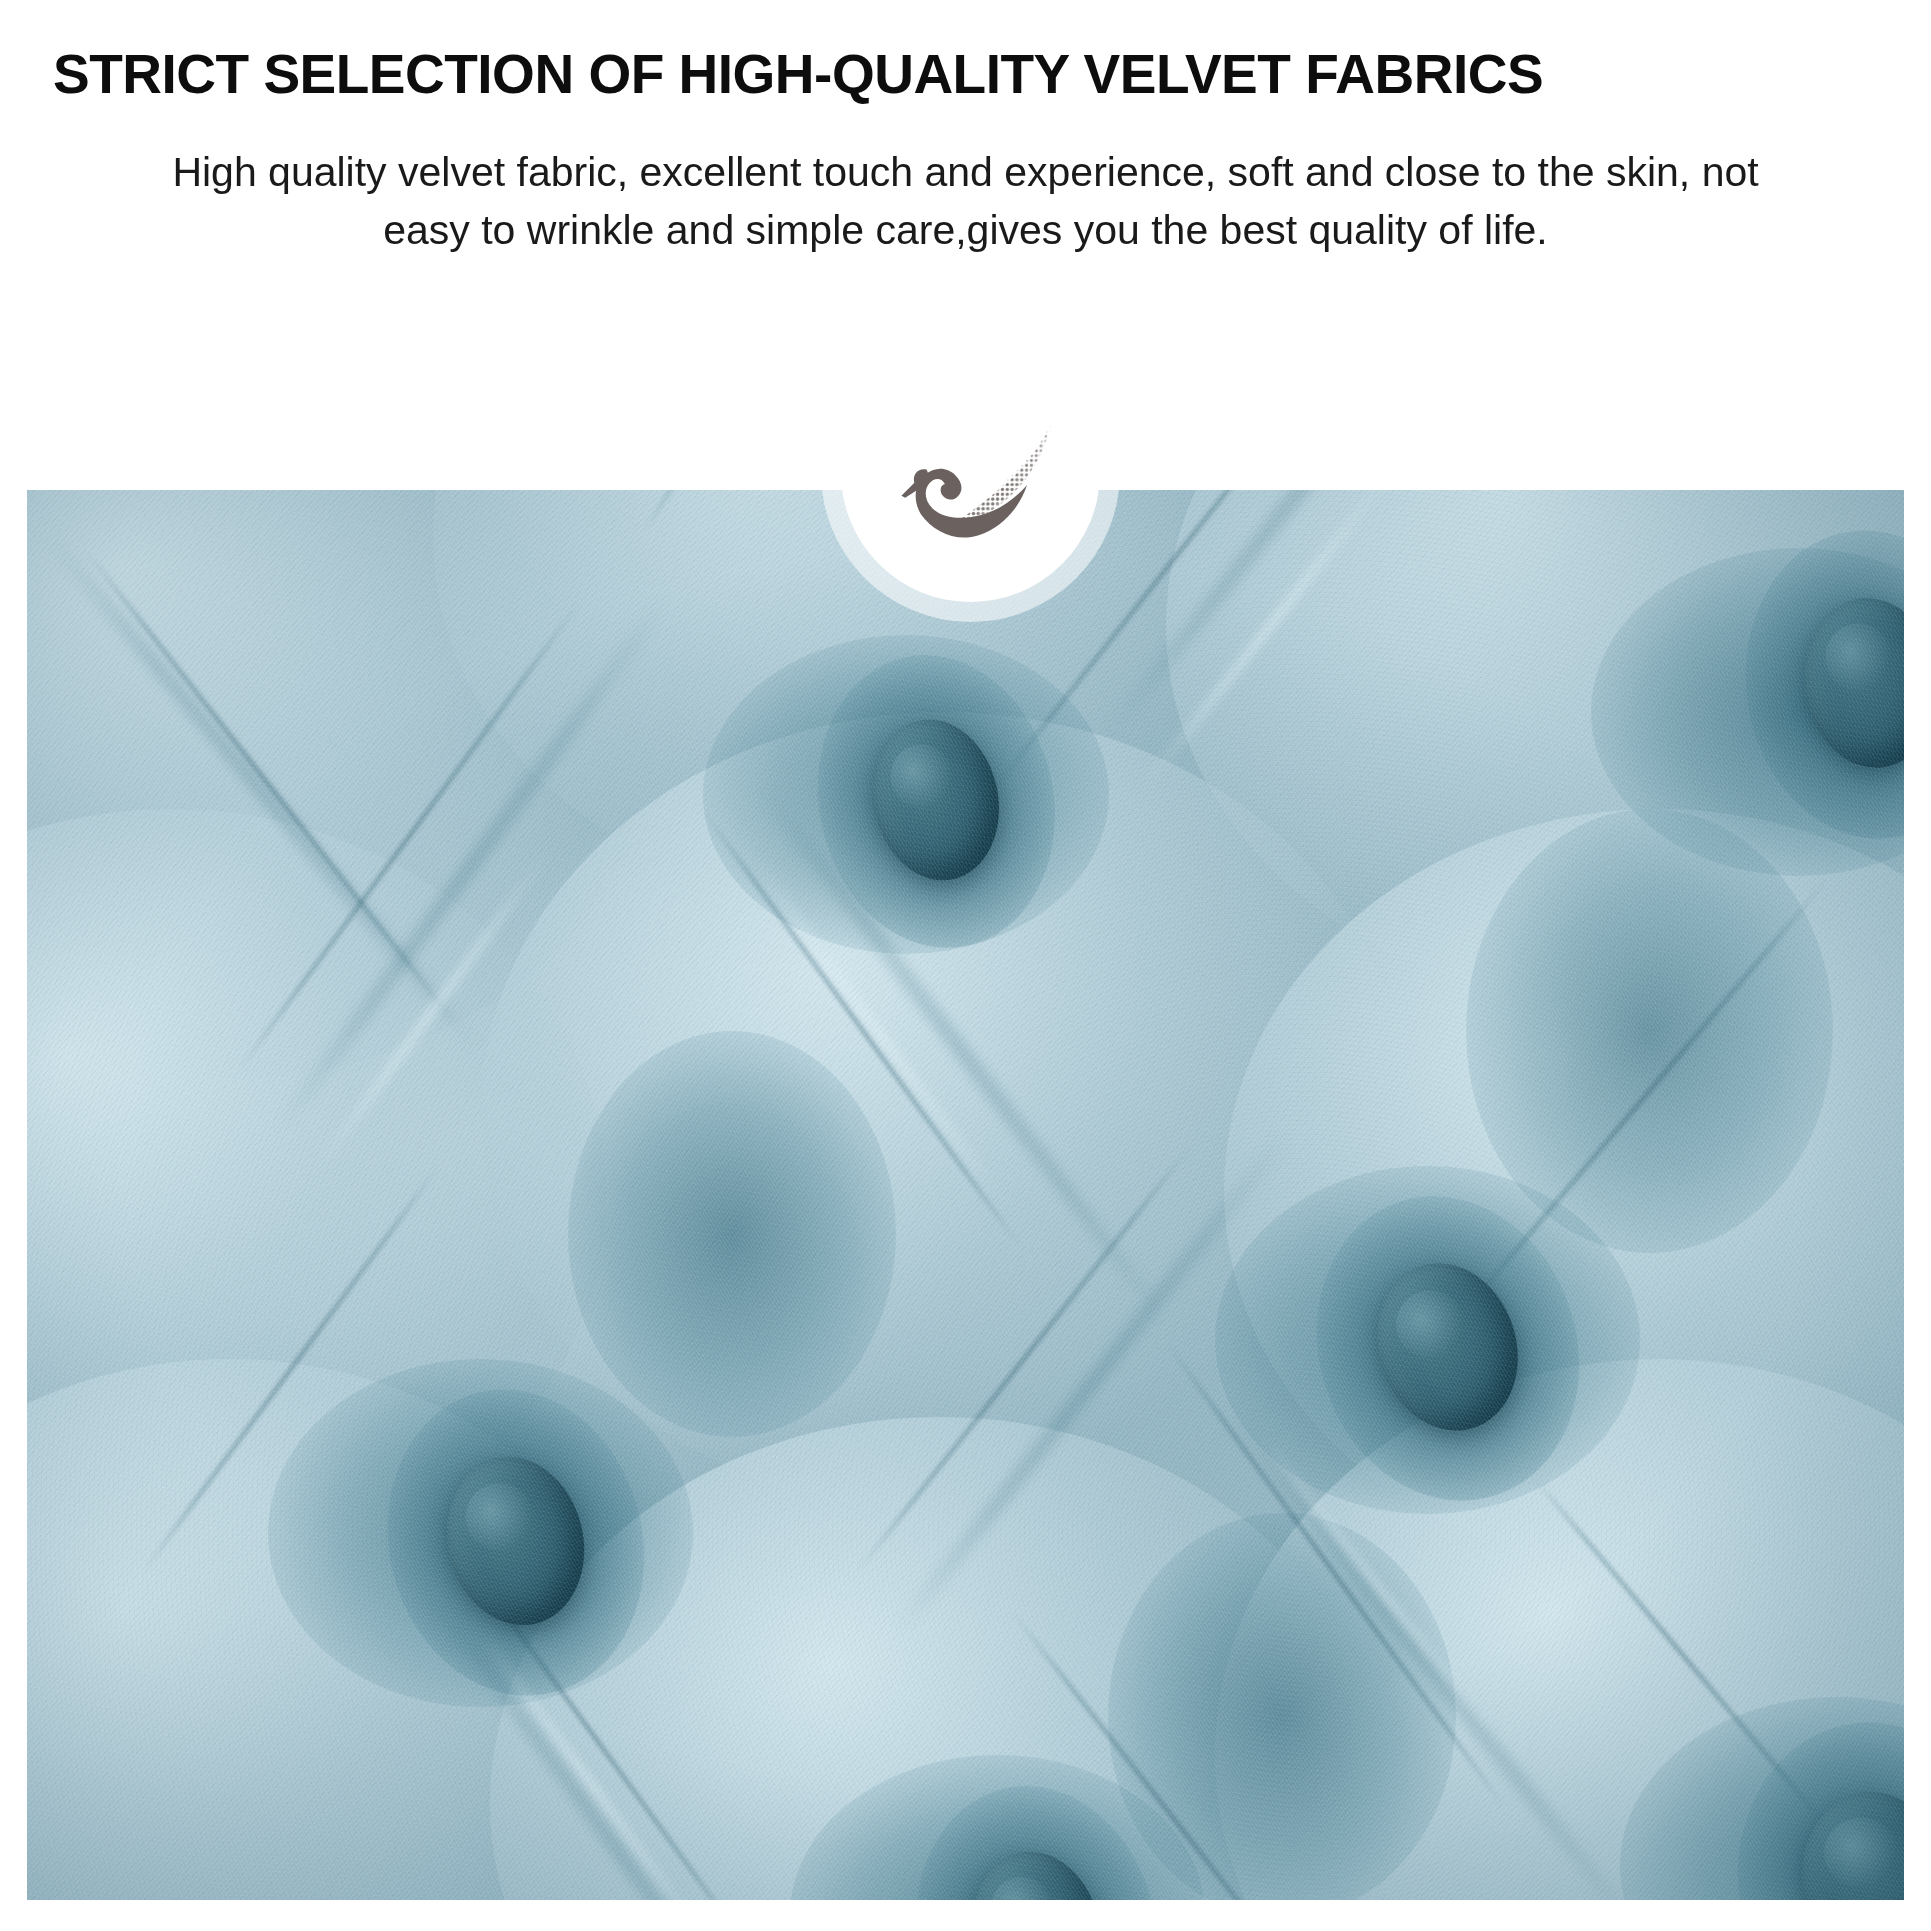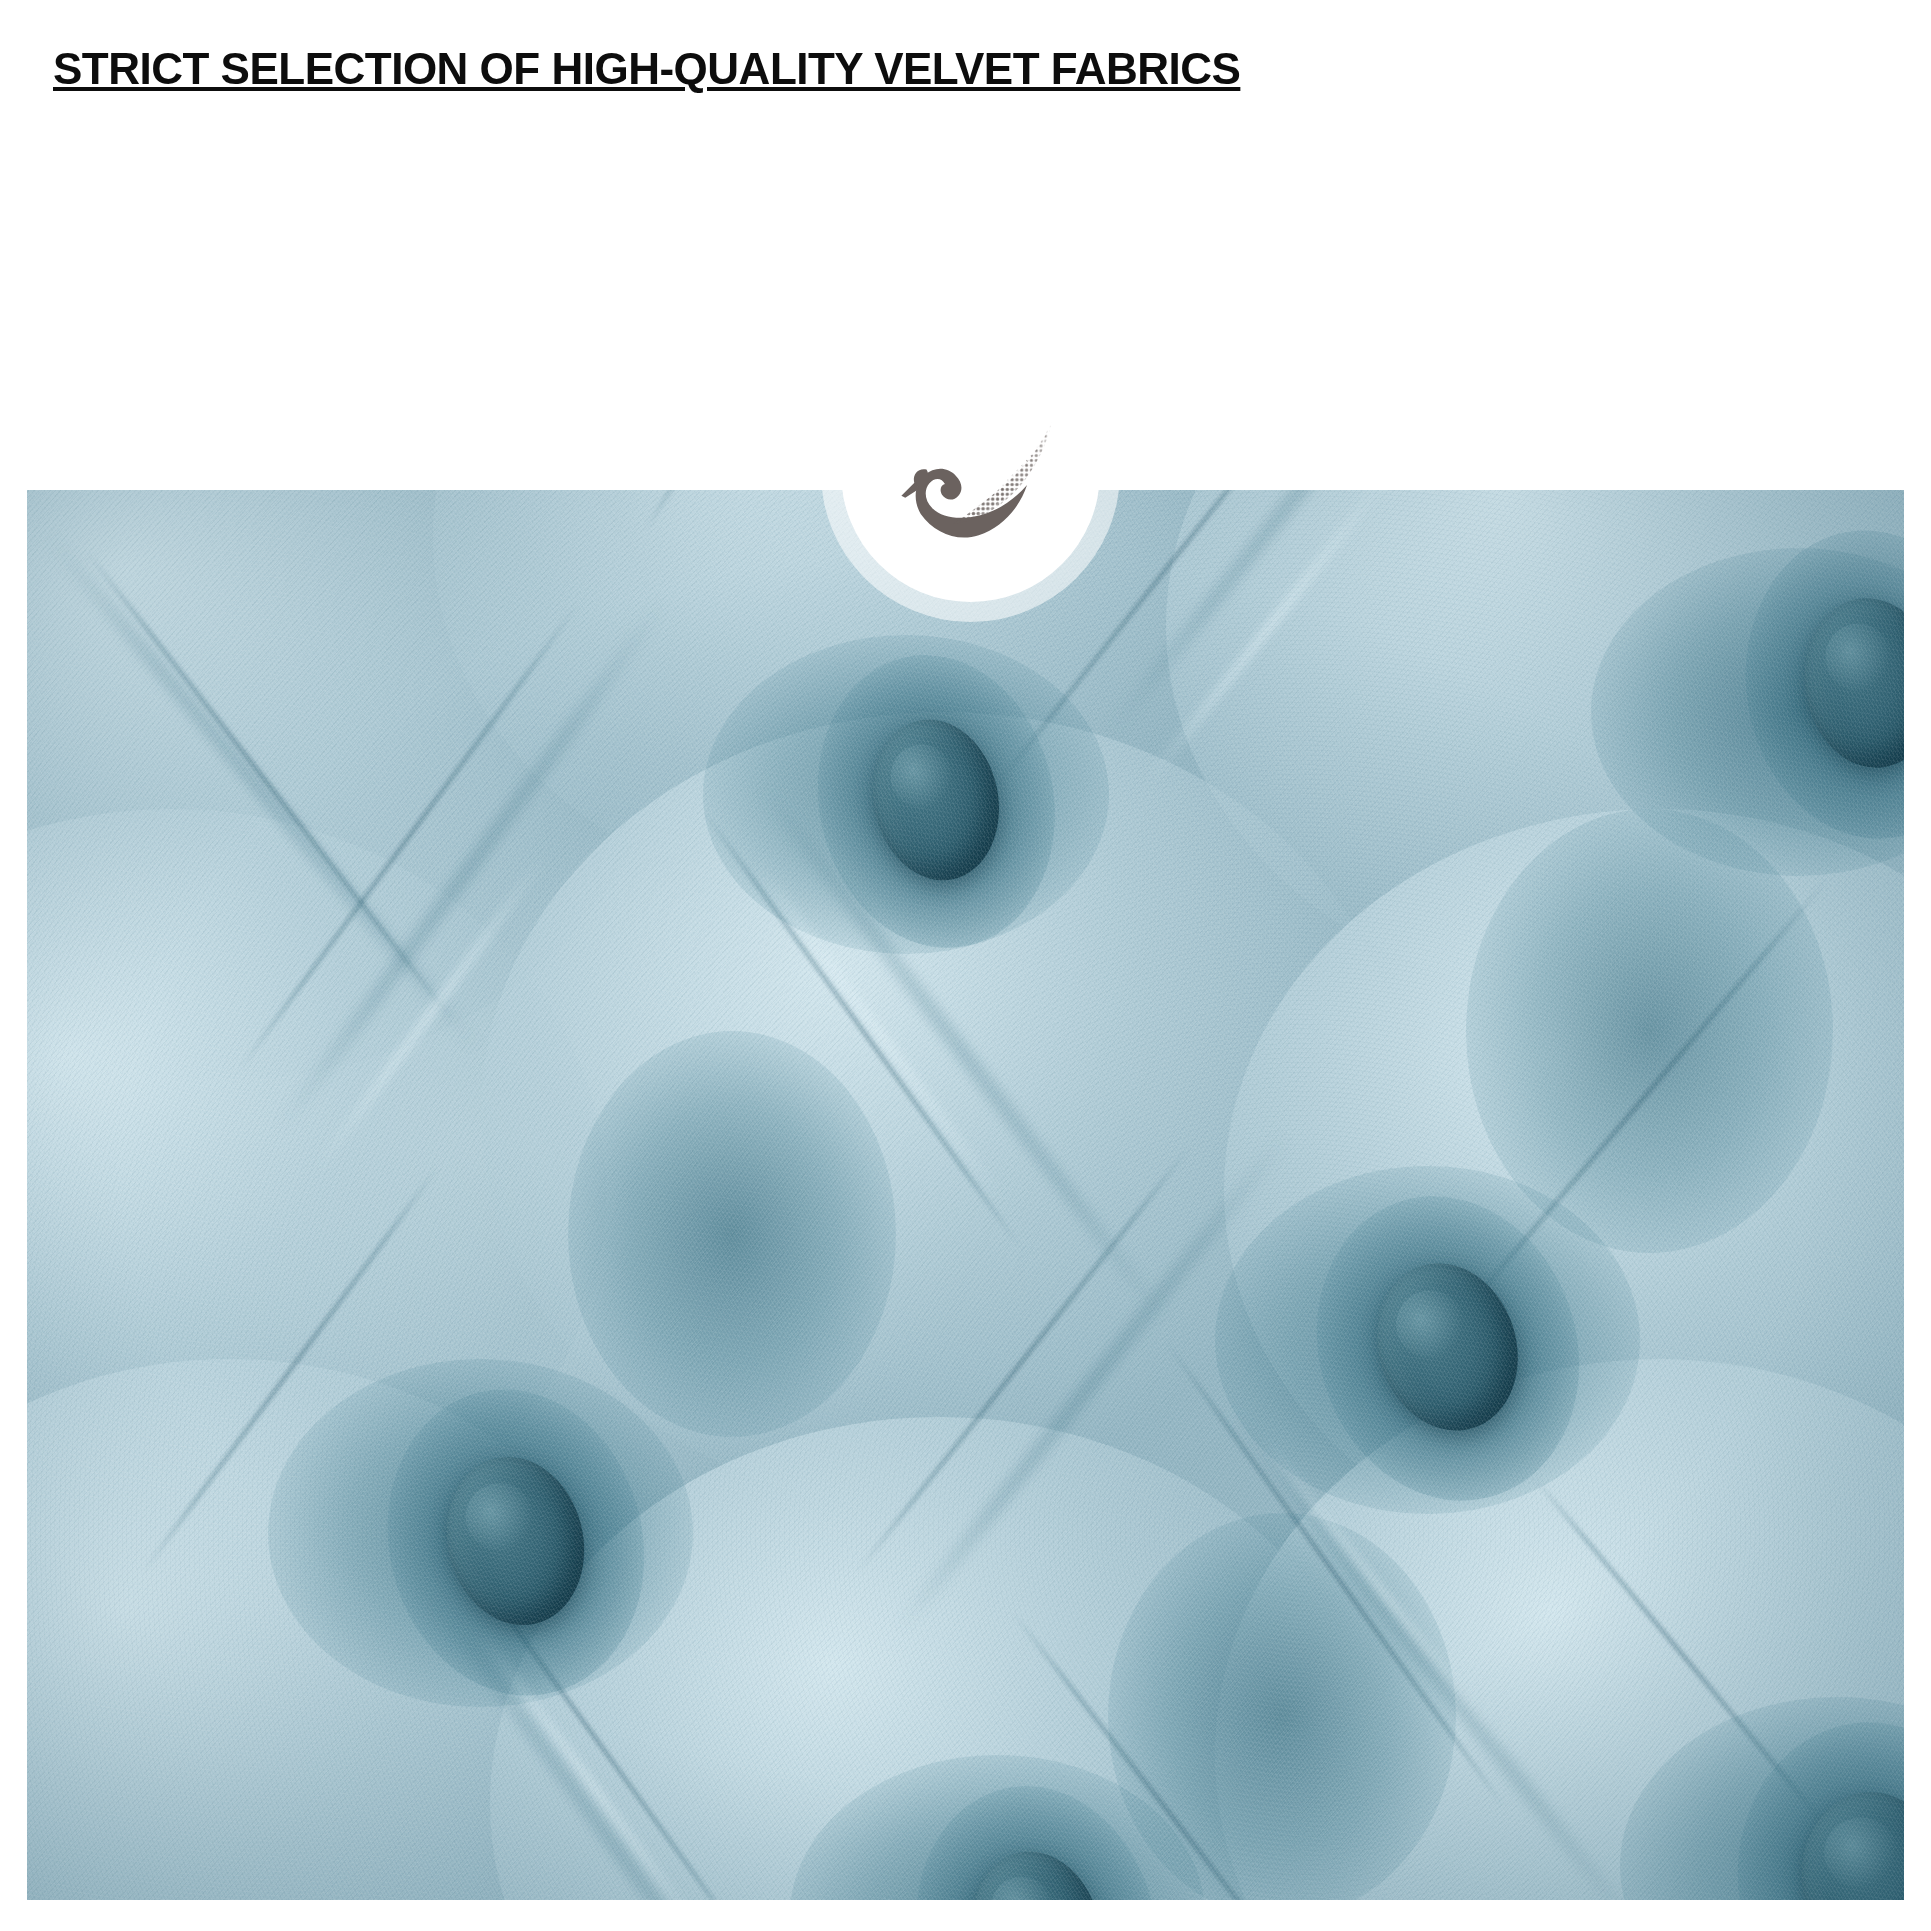--- a/index.html
+++ b/index.html
@@ -9,22 +9,22 @@
     font-family:"Liberation Sans", sans-serif;
     position:relative;
     overflow:hidden;
   }
 
   
   .header { position:absolute; left:0; top:0; width:1931px; height:490px; background:#fff; }
 
   .page-title {
     position:absolute; left:53px; top:46px; width:1834px;
-    font-size:44px; font-weight:bold; color:#0d0d0d;
-    letter-spacing:-0.5px; line-height:1.05; white-space:nowrap;text-decoration:underline;
+    font-size:55px; font-weight:bold; color:#0d0d0d;
+    letter-spacing:-0.5px; line-height:1.05; white-space:nowrap;
   }
 
   .subtitle {
     position:absolute; left:58px; top:143px; width:1815px;
     font-size:41px; font-weight:normal; color:#1a1a1a;
     line-height:1.42; text-align:center;
   }
   .subtitle .l1 { display:block; }
   .subtitle .l2 { display:block; }
 
@@ -159,20 +159,24 @@
   }
   .swan-mark { width:174px; height:145px; display:block; }
 </style>
 </head>
 <body>
 
 <div class="header">
 
   <div class="page-title">STRICT SELECTION OF HIGH-QUALITY VELVET FABRICS</div>
 
+  <div class="subtitle">
+    <span class="l1">High quality velvet fabric, excellent touch and experience, soft and close to the skin, not</span>
+    <span class="l2">easy to wrinkle and simple care,gives you the best quality of life.</span>
+  </div>
 
 </div>
 
 <div class="photo">
   <div class="fabric-base"></div>
   <div class="puffs" id="puff-layer">
       <div class="puff" style="left: -232px; top: -164px; width: 869px; height: 753px;"></div>
       <div class="puff" style="left: 406px; top: -319px; width: 869px; height: 734px;"></div>
       <div class="puff" style="left: 1139px; top: -241px; width: 888px; height: 753px;"></div>
       <div class="puff" style="left: -290px; top: 319px; width: 869px; height: 772px;"></div>

